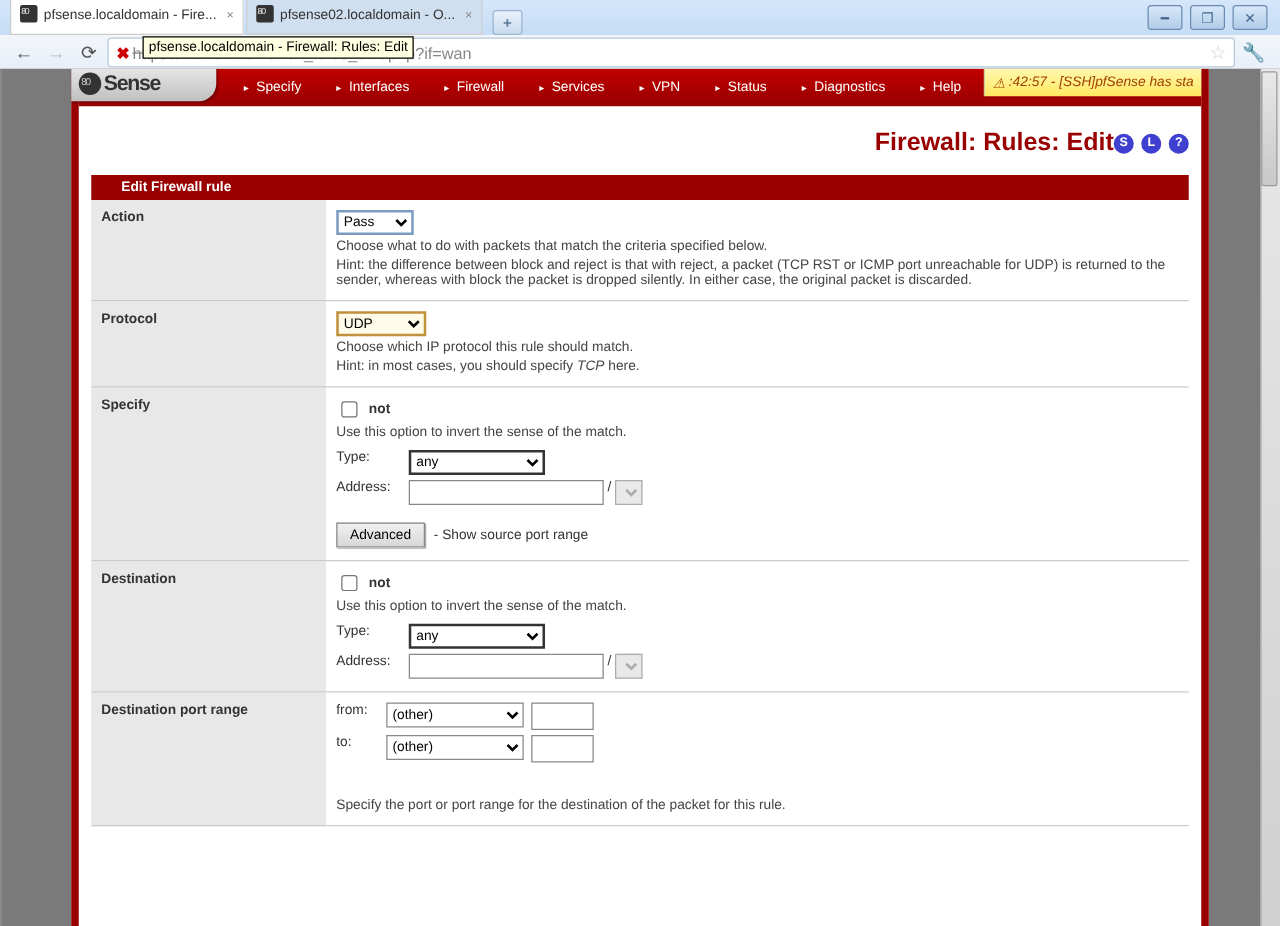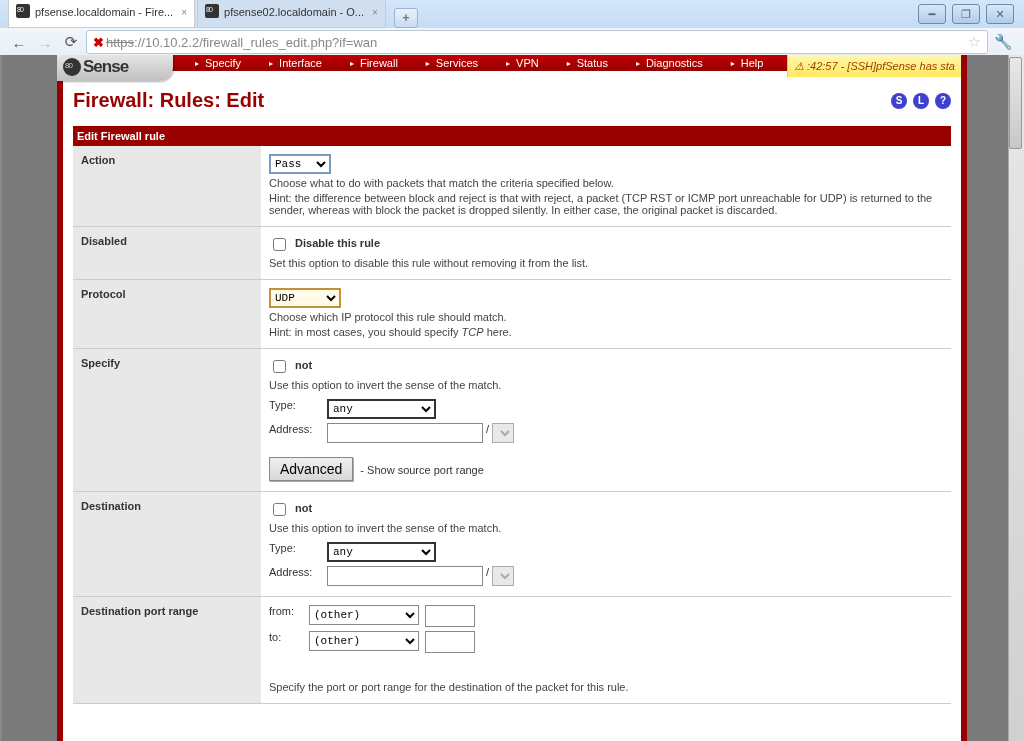--- a/index.html
+++ b/index.html
@@ -20,53 +20,53 @@
 .urlbox-https{color:#888;text-decoration:line-through}
 .urlbox-x{color:#c00;margin-right:2px;font-weight:bold}
 .star{margin-left:6px;color:#ccc;font-size:15px}
 .wrench{width:22px;color:#666;font-size:15px;margin-left:6px}
 .tooltip{position:absolute;left:114px;top:29px;background:#ffffe1;border:1px solid #000;padding:2px 4px;font-size:11px;z-index:100;color:#000}
 .page-outer{background:linear-gradient(to right,#888 0,#888 2px,#7a7a7a 2px,#7a7a7a 100%);display:flex;justify-content:center;height:687px;overflow:hidden;position:relative}
 .page-outer::after{content:"";position:absolute;right:0;top:0;width:15px;height:100%;background:linear-gradient(#e8e8e8,#d0d0d0);border-left:1px solid #aaa}
 .scrollthumb{position:absolute;right:2px;top:2px;width:11px;height:90px;background:linear-gradient(#e8e8e8,#c8c8c8);border:1px solid #999;border-radius:2px;z-index:5}
 .page{width:910px;background:#fff;position:relative}
 .page-red{border-left:6px solid #990000;border-right:6px solid #990000;background:#fff;min-height:687px}
-.topnav{height:16px;background:linear-gradient(#c00000,#980000);display:flex;align-items:flex-start;font-size:11px;position:relative}
+.topnav{height:30px;background:linear-gradient(#c00000,#980000);display:flex;align-items:flex-start;font-size:11px;position:relative}
 .logo-wrap{position:absolute;left:-6px;top:-2px;width:110px;height:28px;background:linear-gradient(#e8e8e8,#c0c0c0);border-radius:0 0 14px 0;display:flex;align-items:center;padding-left:6px;box-shadow:1px 1px 2px rgba(0,0,0,.3)}
 .logo-txt{font-family:Arial Black,Arial;font-weight:900;font-size:17px;color:#333;letter-spacing:-1px}
 .logo-ball{width:18px;height:18px;background:#333;border-radius:50%;margin-right:2px;position:relative}
 .logo-ball::after{content:"80";position:absolute;color:#ccc;font-size:8px;left:2px;top:3px;letter-spacing:-1px}
 .nav-items{display:flex;margin-left:118px;height:100%;align-items:center}
 .nav-item{color:#fff;padding:0 14px;font-size:11px;display:flex;align-items:center;height:100%}
 .nav-tri{color:#fff;font-size:8px;margin-right:6px}
 .alert-bar{position:absolute;right:0;top:0;height:22px;background:linear-gradient(#fff8b0,#ffe860);display:flex;align-items:center;padding:0 6px;font-size:11px;font-style:italic;color:#a04000;border-left:1px solid #cc9}
 .content{padding:18px 10px 10px 10px}
-.page-title{color:#990000;font-size:20px;font-weight:bold;margin-bottom:14px;display:flex;justify-content:space-between;align-items:center}
+.page-title{color:#990000;font-size:20px;font-weight:bold;margin-bottom:14px;display:flex;justify-content:flex-end;align-items:center}
 .help-icons{display:flex;gap:6px}
 .help-icon{width:16px;height:16px;border-radius:50%;background:#4040d0;color:#fff;font-size:10px;font-weight:bold;display:flex;align-items:center;justify-content:center}
-.section-hdr{background:#990000;color:#fff;font-weight:bold;padding:4px 4px;font-size:11px}
+.section-hdr{background:#990000;color:#fff;font-weight:bold;padding:4px 24px;font-size:11px}
 .form-tbl{width:100%;border-collapse:collapse}
 .form-tbl td{vertical-align:top;padding:8px 8px 10px 8px;font-size:11px}
 .form-tbl tr{border-bottom:1px solid #ccc}
 .lbl-cell{width:172px;background:#e8e8e8;font-weight:bold;color:#333}
 .val-cell{background:#fff;color:#333}
 .desc{color:#444;font-size:11px;margin-top:3px}
 .hint-tcp{font-style:italic}
-select,input[type=text]{font-size:11px;font-family:Liberation Mono, monospace;border:1px solid #888;background:#fff}
+select,input[type=text]{font-size:11px;font-family:Liberation Sans, sans-serif;border:1px solid #888;background:#fff}
 select{height:20px}
 .sel-action{width:62px;border:2px solid #7a9ac0}
 .sel-iface{width:72px;border:2px solid #333}
 .sel-proto{width:72px;border:2px solid #c0903c;background:#fffbe8}
 .sel-type{width:109px;border:2px solid #333}
 .sel-mask{width:22px;background:#e0e0e0;border:1px solid #888;color:#888}
 .sel-port{width:110px;border:1px solid #888}
 .addr-input{width:150px;background:#f0f0f0;border:1px solid #aaa;height:16px}
 .port-input{width:44px;height:18px;background:#990000;border:1px solid #660000}
 .chk{margin-right:6px;vertical-align:middle}
-.btn-adv{background:linear-gradient(#f0f0f0,#d8d8d8);border:1px solid #888;padding:3px 10px;font-size:14px;box-shadow:1px 1px 0 #aaa}
+.btn-adv{background:linear-gradient(#f0f0f0,#d8d8d8);border:1px solid #888;padding:3px 10px;font-size:11px;box-shadow:1px 1px 0 #aaa}
 .sub-row{display:flex;margin-top:8px;font-size:11px}
 .sub-lbl{width:58px;color:#333}
 .not-label{font-weight:bold}
 .slash{margin:0 3px}
 </style>
 </head>
 <body>
 
 <div class="chrome-top">
   <div class="tabbar">
@@ -92,39 +92,40 @@
     <div class="navbtn disabled">→</div>
     <div class="navbtn">⟳</div>
     <div class="urlbox">
       <span class="urlbox-x">✖</span>
       <span class="urlbox-https">https</span>
       <span>://10.10.2.2/firewall_rules_edit.php?if=wan</span>
       <span class="star" style="margin-left:auto">☆</span>
     </div>
     <div class="wrench">🔧</div>
   </div>
+  <div class="tooltip">pfsense.localdomain - Firewall: Rules: Edit</div>
 </div>
 
 <div class="page-outer">
   <div class="scrollthumb"></div>
   <div class="page">
     <div class="page-red">
       <div class="topnav">
         <div class="logo-wrap">
           <span class="logo-ball"></span>
           <span class="logo-txt">Sense</span>
         </div>
         <div class="nav-items">
           <div class="nav-item">
               <span class="nav-tri">▸</span>
               <span>Specify</span>
             </div>
           <div class="nav-item">
               <span class="nav-tri">▸</span>
-              <span>Interface</span>
+              <span>Interfaces</span>
             </div>
           <div class="nav-item">
               <span class="nav-tri">▸</span>
               <span>Firewall</span>
             </div>
           <div class="nav-item">
               <span class="nav-tri">▸</span>
               <span>Services</span>
             </div>
           <div class="nav-item">
@@ -166,28 +167,20 @@
           <tbody>
               <tr>
             <td class="lbl-cell">Action</td>
             <td class="val-cell">
               <select class="sel-action"><option>Pass</option></select>
               <div class="desc">Choose what to do with packets that match the criteria specified below.</div>
               <div class="desc">Hint: the difference between block and reject is that with reject, a packet (TCP RST or ICMP port unreachable for UDP) is returned to the sender, whereas with block the packet is dropped silently. In either case, the original packet is discarded.</div>
             </td>
           </tr>
           <tr>
-            <td class="lbl-cell">Disabled</td>
-            <td class="val-cell">
-              <input type="checkbox" class="chk" style="">
-              <span class="not-label">Disable this rule</span>
-              <div class="desc">Set this option to disable this rule without removing it from the list.</div>
-            </td>
-          </tr>
-          <tr>
             <td class="lbl-cell">Protocol</td>
             <td class="val-cell">
               <select class="sel-proto"><option>UDP</option></select>
               <div class="desc">Choose which IP protocol this rule should match.</div>
               <div class="desc">
                 <span>Hint: in most cases, you should specify </span><span class="hint-tcp">TCP</span><span> here.</span>
               </div>
             </td>
           </tr>
           <tr>

